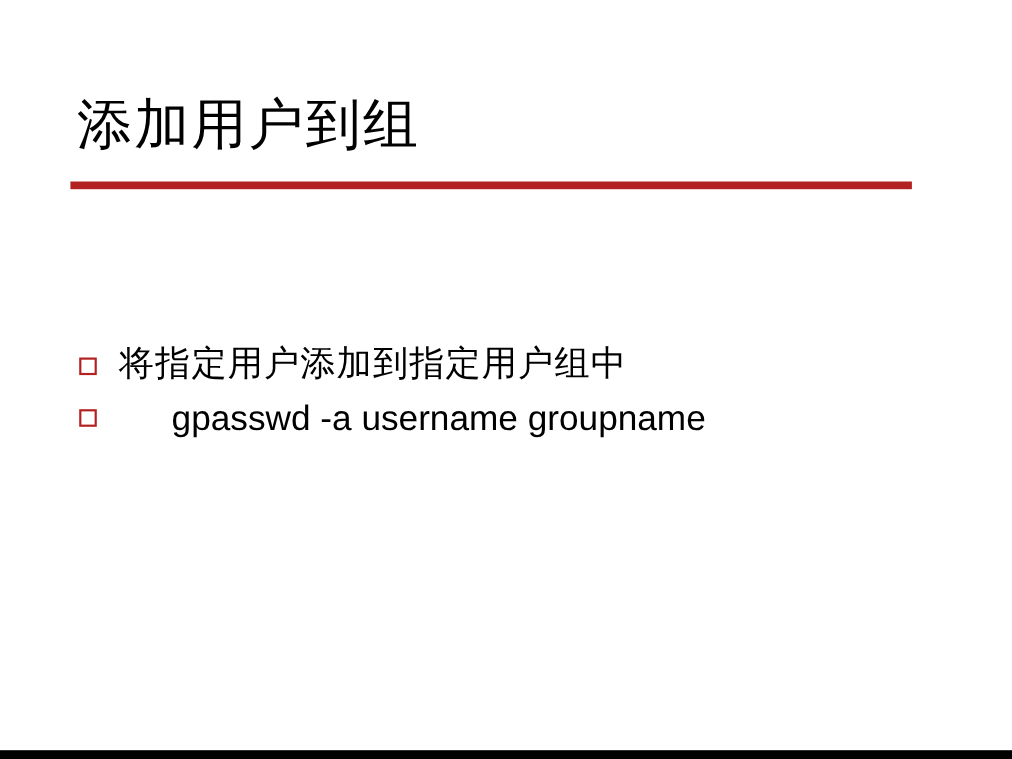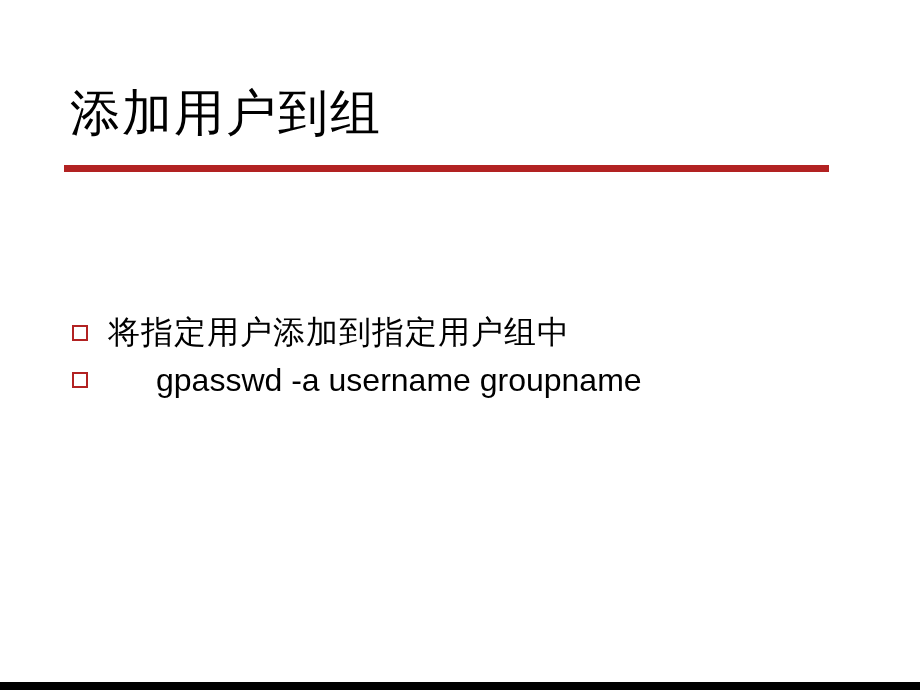--- a/index.html
+++ b/index.html
@@ -48,21 +48,21 @@
       width: 16px;
       height: 16px;
       border: 2.5px solid #b22222;
       margin-right: 20px;
       flex-shrink: 0;
       background: #ffffff;
     }
     .bullet-text {
       font-size: 32px;
       color: #000000;
-      font-family: Liberation Sans, sans-serif;
+      font-family: Liberation Mono, monospace;
       letter-spacing: 1px;
       line-height: 1.3;
     }
     .bullet-text.latin {
       font-family: "Tahoma", sans-serif;
       letter-spacing: 0px;
       margin-left: 48px;
     }
     .footer-bar {
       position: absolute;

